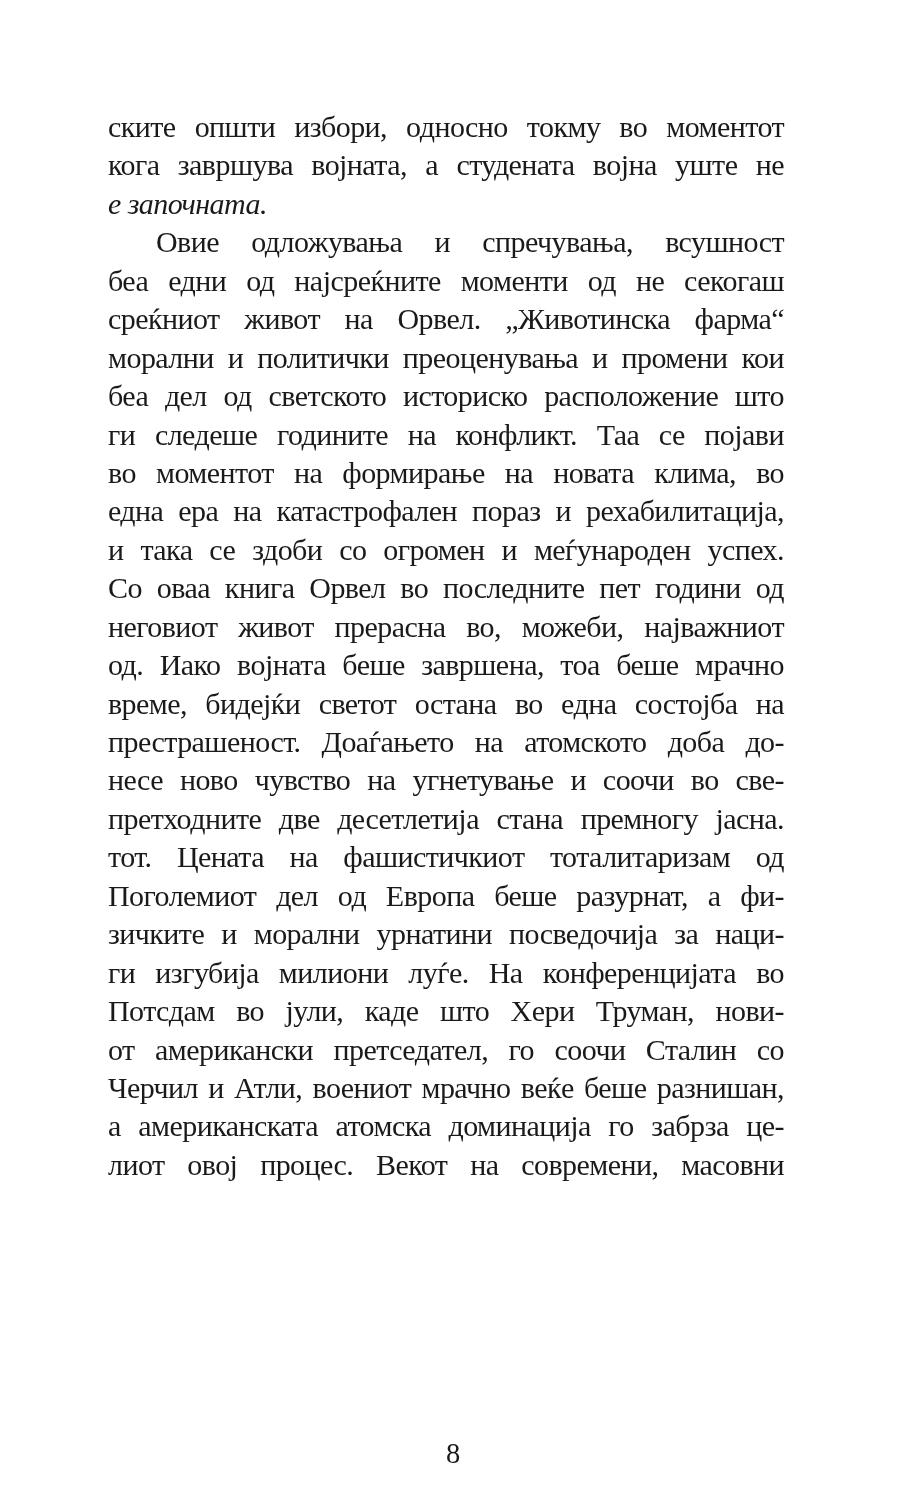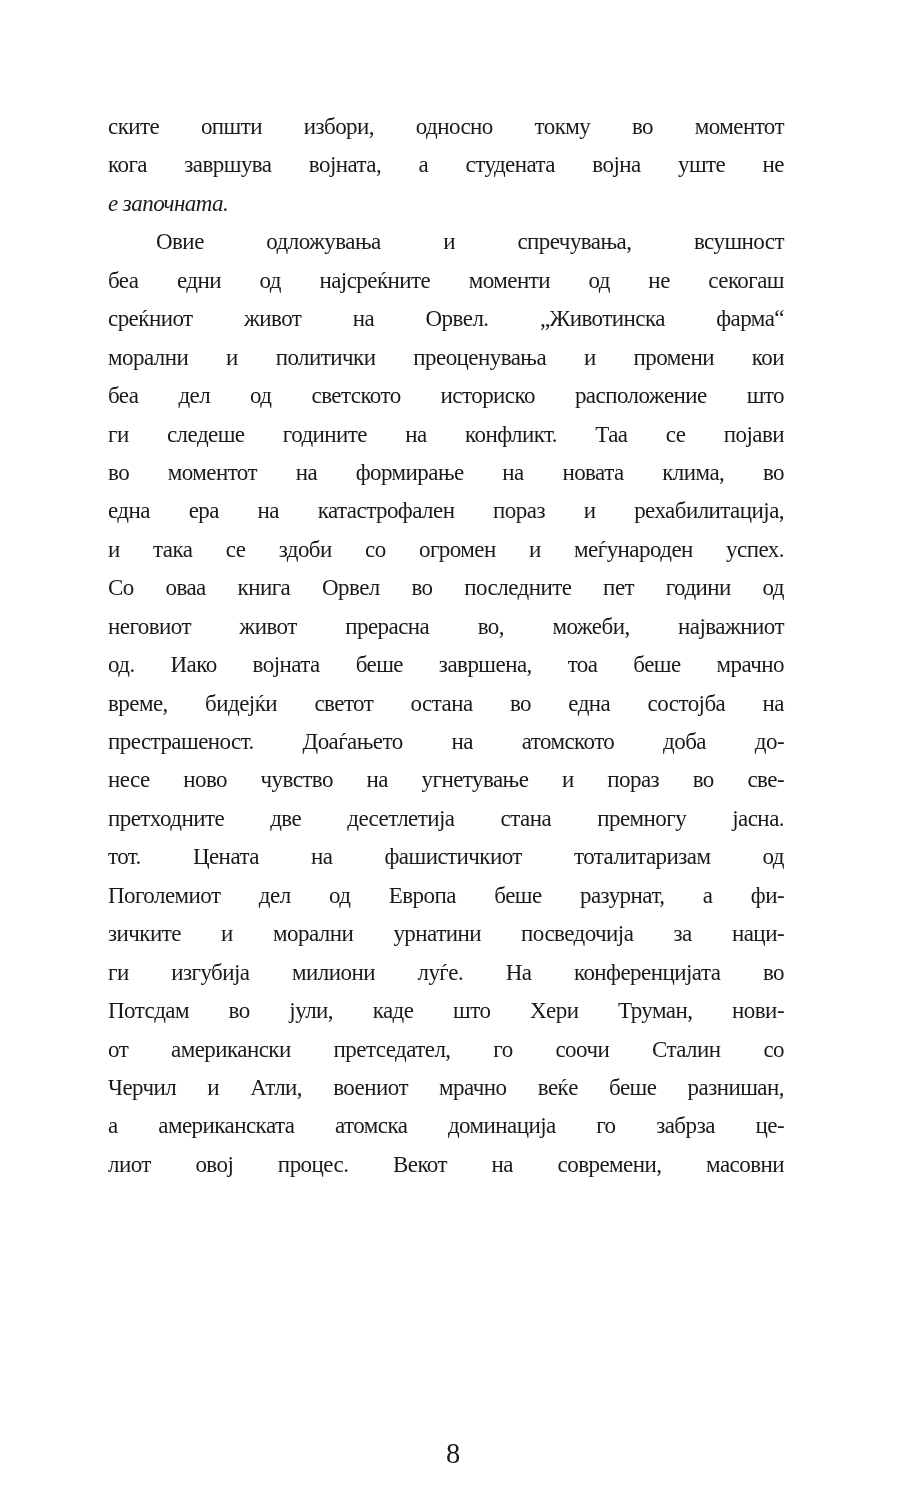--- a/index.html
+++ b/index.html
@@ -1,20 +1,20 @@
 <!DOCTYPE html>
 <html><head>
   <meta charset="utf-8">
   <style>
     html, body { margin: 0; padding: 0; background: #ffffff; }
     body { width: 906px; height: 1502px; position: relative; overflow: hidden; }
     .page {
       position: absolute; left: 108px; top: 108px; width: 676px;
       font-family: "Liberation Serif", "DejaVu Serif", serif;
-      font-size: 23px; color: #1a1a1a;
+      font-size: 30px; color: #1a1a1a;
     }
     .line {
       display: block; height: 38.45px; line-height: 38.45px;
       white-space: nowrap; text-align: justify; text-align-last: justify;
       letter-spacing: -0.55px;
     }
     .line.last { text-align-last: left; font-style: italic; }
     .line.indent { padding-left: 48px; }
     .page-number {
       position: absolute; left: 0; width: 906px; top: 1438px;
@@ -40,21 +40,21 @@
     <span class="line">беа дел од светското историско расположение што</span>
     <span class="line">ги следеше годините на конфликт. Таа се појави</span>
     <span class="line">во моментот на формирање на новата клима, во</span>
     <span class="line">една ера на катастрофален пораз и рехабилитација,</span>
     <span class="line">и така се здоби со огромен и меѓународен успех.</span>
     <span class="line">Со оваа книга Орвел во последните пет години од</span>
     <span class="line">неговиот живот прерасна во, можеби, најважниот</span>
     <span class="line">од. Иако војната беше завршена, тоа беше мрачно</span>
     <span class="line">време, бидејќи светот остана во една состојба на</span>
     <span class="line">престрашеност. Доаѓањето на атомското доба до-</span>
-    <span class="line">несе ново чувство на угнетување и пораз во све-</span>
+    <span class="line">несе ново чувство на угнетување и соочи во све-</span>
     <span class="line">претходните две десетлетија стана премногу јасна.</span>
     <span class="line">тот. Цената на фашистичкиот тоталитаризам од</span>
     <span class="line">Поголемиот дел од Европа беше разурнат, а фи-</span>
     <span class="line">зичките и морални урнатини посведочија за наци-</span>
     <span class="line">ги изгубија милиони луѓе. На конференцијата во</span>
     <span class="line">Потсдам во јули, каде што Хери Труман, нови-</span>
     <span class="line">от американски претседател, го соочи Сталин со</span>
     <span class="line">Черчил и Атли, воениот мрачно веќе беше разнишан,</span>
     <span class="line">а американската атомска доминација го забрза це-</span>
     <span class="line">лиот овој процес. Векот на современи, масовни</span>

